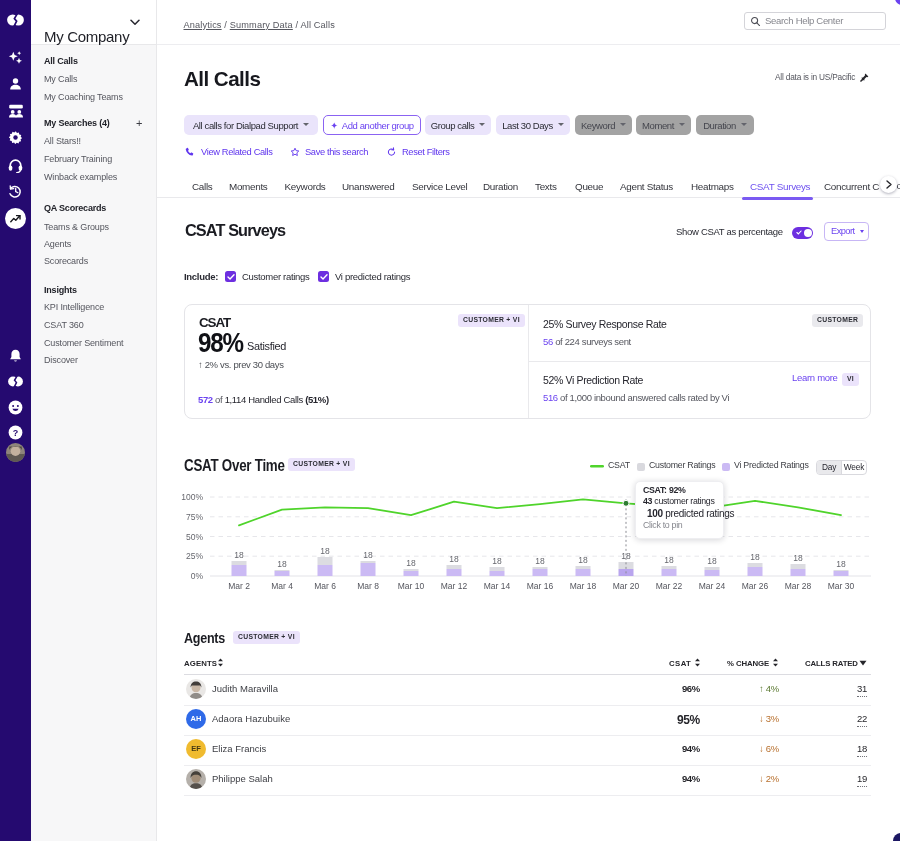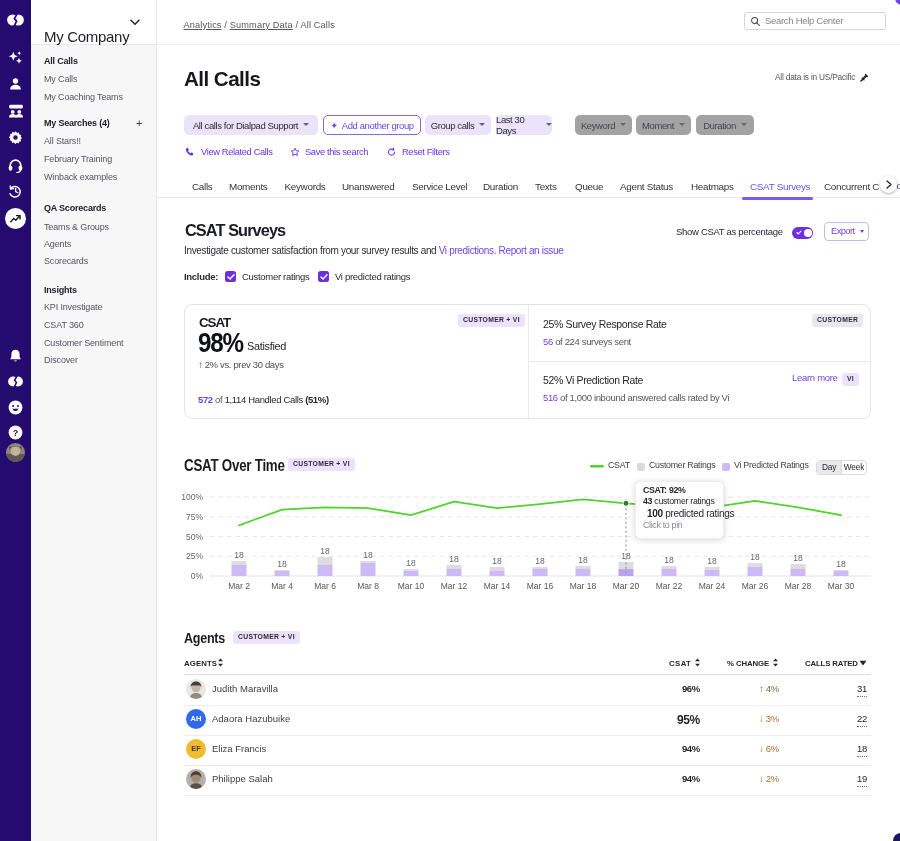--- a/index.html
+++ b/index.html
@@ -113,21 +113,21 @@
 <div class="nav" style="top:93.4px">My Coaching Teams</div>
 <div class="nav b" style="top:119.4px">My Searches (4)</div>
 <div class="nav" style="top:137.1px">All Stars!!</div>
 <div class="nav" style="top:154.7px">February Training</div>
 <div class="nav" style="top:172.5px">Winback examples</div>
 <div class="nav b" style="top:203.6px">QA Scorecards</div>
 <div class="nav" style="top:222.7px">Teams &amp; Groups</div>
 <div class="nav" style="top:239.8px">Agents</div>
 <div class="nav" style="top:256.9px">Scorecards</div>
 <div class="nav b" style="top:285.6px">Insights</div>
-<div class="nav" style="top:302.8px">KPI Investigate</div>
+<div class="nav" style="top:302.8px">KPI Intelligence</div>
 <div class="nav" style="top:321.1px">CSAT 360</div>
 <div class="nav" style="top:338.8px">Customer Sentiment</div>
 <div class="nav" style="top:355.9px">Discover</div>
 <div class="a" style="left:136px;top:117.8px;font-size:11px;color:#3a3b42">+</div>
 <div class="a" style="left:157px;top:44px;width:743px;height:1px;background:#ededf0"></div>
 <div class="a" style="left:183.5px;top:20.8px;font-size:9.2px;letter-spacing:0.15px;color:#55565e">
 <span style="text-decoration:underline">Analytics</span> / <span style="text-decoration:underline">Summary Data</span> / All Calls</div>
 <div class="a" style="left:744px;top:12px;width:142px;height:18px;border:1px solid #d4d4d9;border-radius:3px"></div>
 <svg class="a" style="left:750px;top:16px" width="11" height="11" viewBox="0 0 12 12">
       <circle cx="5" cy="5" r="3.3" stroke="#4c4d55" stroke-width="1.2" fill="none"></circle>
@@ -136,21 +136,21 @@
 <div class="a" style="left:765px;top:15.8px;font-size:9.5px;letter-spacing:-0.3px;color:#85868d">Search Help Center</div>
 <div class="a" style="left:895px;top:-9px;width:14px;height:14px;background:#6b43f0;border-radius:50%"></div>
 <div class="a" style="left:184px;top:68.9px;font-size:20.6px;font-weight:bold;letter-spacing:-0.55px;color:#17181e">All Calls</div>
 <div class="a" style="left:775px;top:72.7px;font-size:8.3px;letter-spacing:-0.2px;color:#55565e">All data is in US/Pacific</div>
 <svg class="a" style="left:860px;top:73px" width="9" height="9" viewBox="0 0 12 12">
       <path d="M7.2 0.8 L11.2 4.8 L9.8 5.6 L8.6 5.4 L6 8 L5.6 10.4 L4.4 9.2 L1.2 12 L0 10.8 L2.8 7.6 L1.6 6.4 L4 6 L6.6 3.4 L6.4 2.2 Z" fill="#26262b"></path>
     </svg>
 <div class="chip" style="left:184px;width:134px">All calls for Dialpad Support<span class="car"></span></div>
 <div class="chip" style="left:323px;width:98px;background:#fff;border:1px solid #8b63f2;color:#6b43f0">✦&nbsp; Add another group</div>
 <div class="chip" style="left:425px;width:66px">Group calls<span class="car"></span></div>
-<div class="chip" style="left:496px;width:56px">Last 30 Days<span class="car"></span></div>
+<div class="chip" style="left:496px;width:74px">Last 30 Days<span class="car"></span></div>
 <div class="chip gy" style="left:575px;width:57px">Keyword<span class="car"></span></div>
 <div class="chip gy" style="left:636px;width:55px">Moment<span class="car"></span></div>
 <div class="chip gy" style="left:696px;width:58px">Duration<span class="car"></span></div>
 <svg class="a" style="left:185px;top:147px" width="10" height="10" viewBox="0 0 13 13">
       <path d="M2.9 1.2 C3.3 1 3.8 1.2 4 1.6 L4.8 3.2 C5 3.6 4.9 4 4.6 4.3 L3.9 4.9 C4.4 6 5.6 7.4 6.9 8.1 L7.6 7.4 C7.9 7.1 8.3 7 8.7 7.2 L10.3 8 C10.7 8.2 10.9 8.7 10.7 9.1 L10.2 10.4 C10 10.9 9.5 11.2 9 11.1 C5 10.4 1.7 7.1 1 3.1 C0.9 2.6 1.2 2.1 1.7 1.9 Z" fill="#6036ee"></path>
     </svg>
 <div class="lnk" style="left:201px;top:147.8px">View Related Calls</div>
 <svg class="a" style="left:290px;top:147px" width="10" height="10" viewBox="0 0 14 13">
       <path d="M7 1.2 L8.6 4.6 L12.3 5.1 L9.6 7.7 L10.3 11.4 L7 9.6 L3.7 11.4 L4.4 7.7 L1.7 5.1 L5.4 4.6 Z" fill="none" stroke="#6036ee" stroke-width="1.3" stroke-linejoin="round"></path>
     </svg>
@@ -182,21 +182,20 @@
 <div class="hd3" style="left:185px;top:222.0px;font-size:16.3px;letter-spacing:-0.9px">CSAT Surveys</div>
 <div class="a" style="left:676px;top:226.5px;font-size:9.5px;letter-spacing:-0.3px;color:#2a2b33">Show CSAT as percentage</div>
 <div class="a" style="left:792px;top:227px;width:21px;height:11.5px;background:#6d2fe0;border-radius:6px"></div>
 <div class="a" style="left:803.5px;top:228.5px;width:8.5px;height:8.5px;background:#fff;border-radius:50%"></div>
 <svg class="a" style="left:795.5px;top:230px" width="6" height="5" viewBox="0 0 7 6">
       <path d="M1 3 L2.7 4.7 L6 1.2" stroke="#fff" stroke-width="1.3" fill="none" stroke-linecap="round"></path>
     </svg>
 <div class="a" style="left:824px;top:222px;width:45px;height:19px;border:1px solid #c7b6f5;border-radius:4px"></div>
 <div class="a" style="left:831px;top:227.0px;font-size:9.3px;letter-spacing:-0.55px;color:#6b43f0">Export</div>
 <span class="car" style="position:absolute;left:859.5px;top:230px;border-top-color:#6b43f0;margin-left:0;border-left-width:2.6px;border-right-width:2.6px;border-top-width:3.2px"></span>
-<div class="a" style="left:184px;top:245.9px;font-size:10px;letter-spacing:-0.35px;color:#2c2d33">Investigate customer satisfaction from your survey results and <span class="pur">Vi predictions.</span> <span class="pur">Report an issue</span></div>
 <div class="a" style="left:184px;top:271.5px;font-size:9.5px;letter-spacing:-0.3px;font-weight:bold;color:#2a2b33">Include:</div>
 <div class="a" style="left:225px;top:270.5px;width:11px;height:11px;background:#6d2fe0;border-radius:2.5px"></div>
 <svg class="a" style="left:226.5px;top:273.5px" width="8" height="6" viewBox="0 0 10 8">
       <path d="M1 4 L3.7 6.7 L9 1" stroke="#fff" stroke-width="1.8" fill="none" stroke-linecap="round"></path>
     </svg>
 <div class="a" style="left:318px;top:270.5px;width:11px;height:11px;background:#6d2fe0;border-radius:2.5px"></div>
 <svg class="a" style="left:319.5px;top:273.5px" width="8" height="6" viewBox="0 0 10 8">
       <path d="M1 4 L3.7 6.7 L9 1" stroke="#fff" stroke-width="1.8" fill="none" stroke-linecap="round"></path>
     </svg>
 <div class="a" style="left:242px;top:271.5px;font-size:9.5px;letter-spacing:-0.3px;color:#2a2b33">Customer ratings</div>

